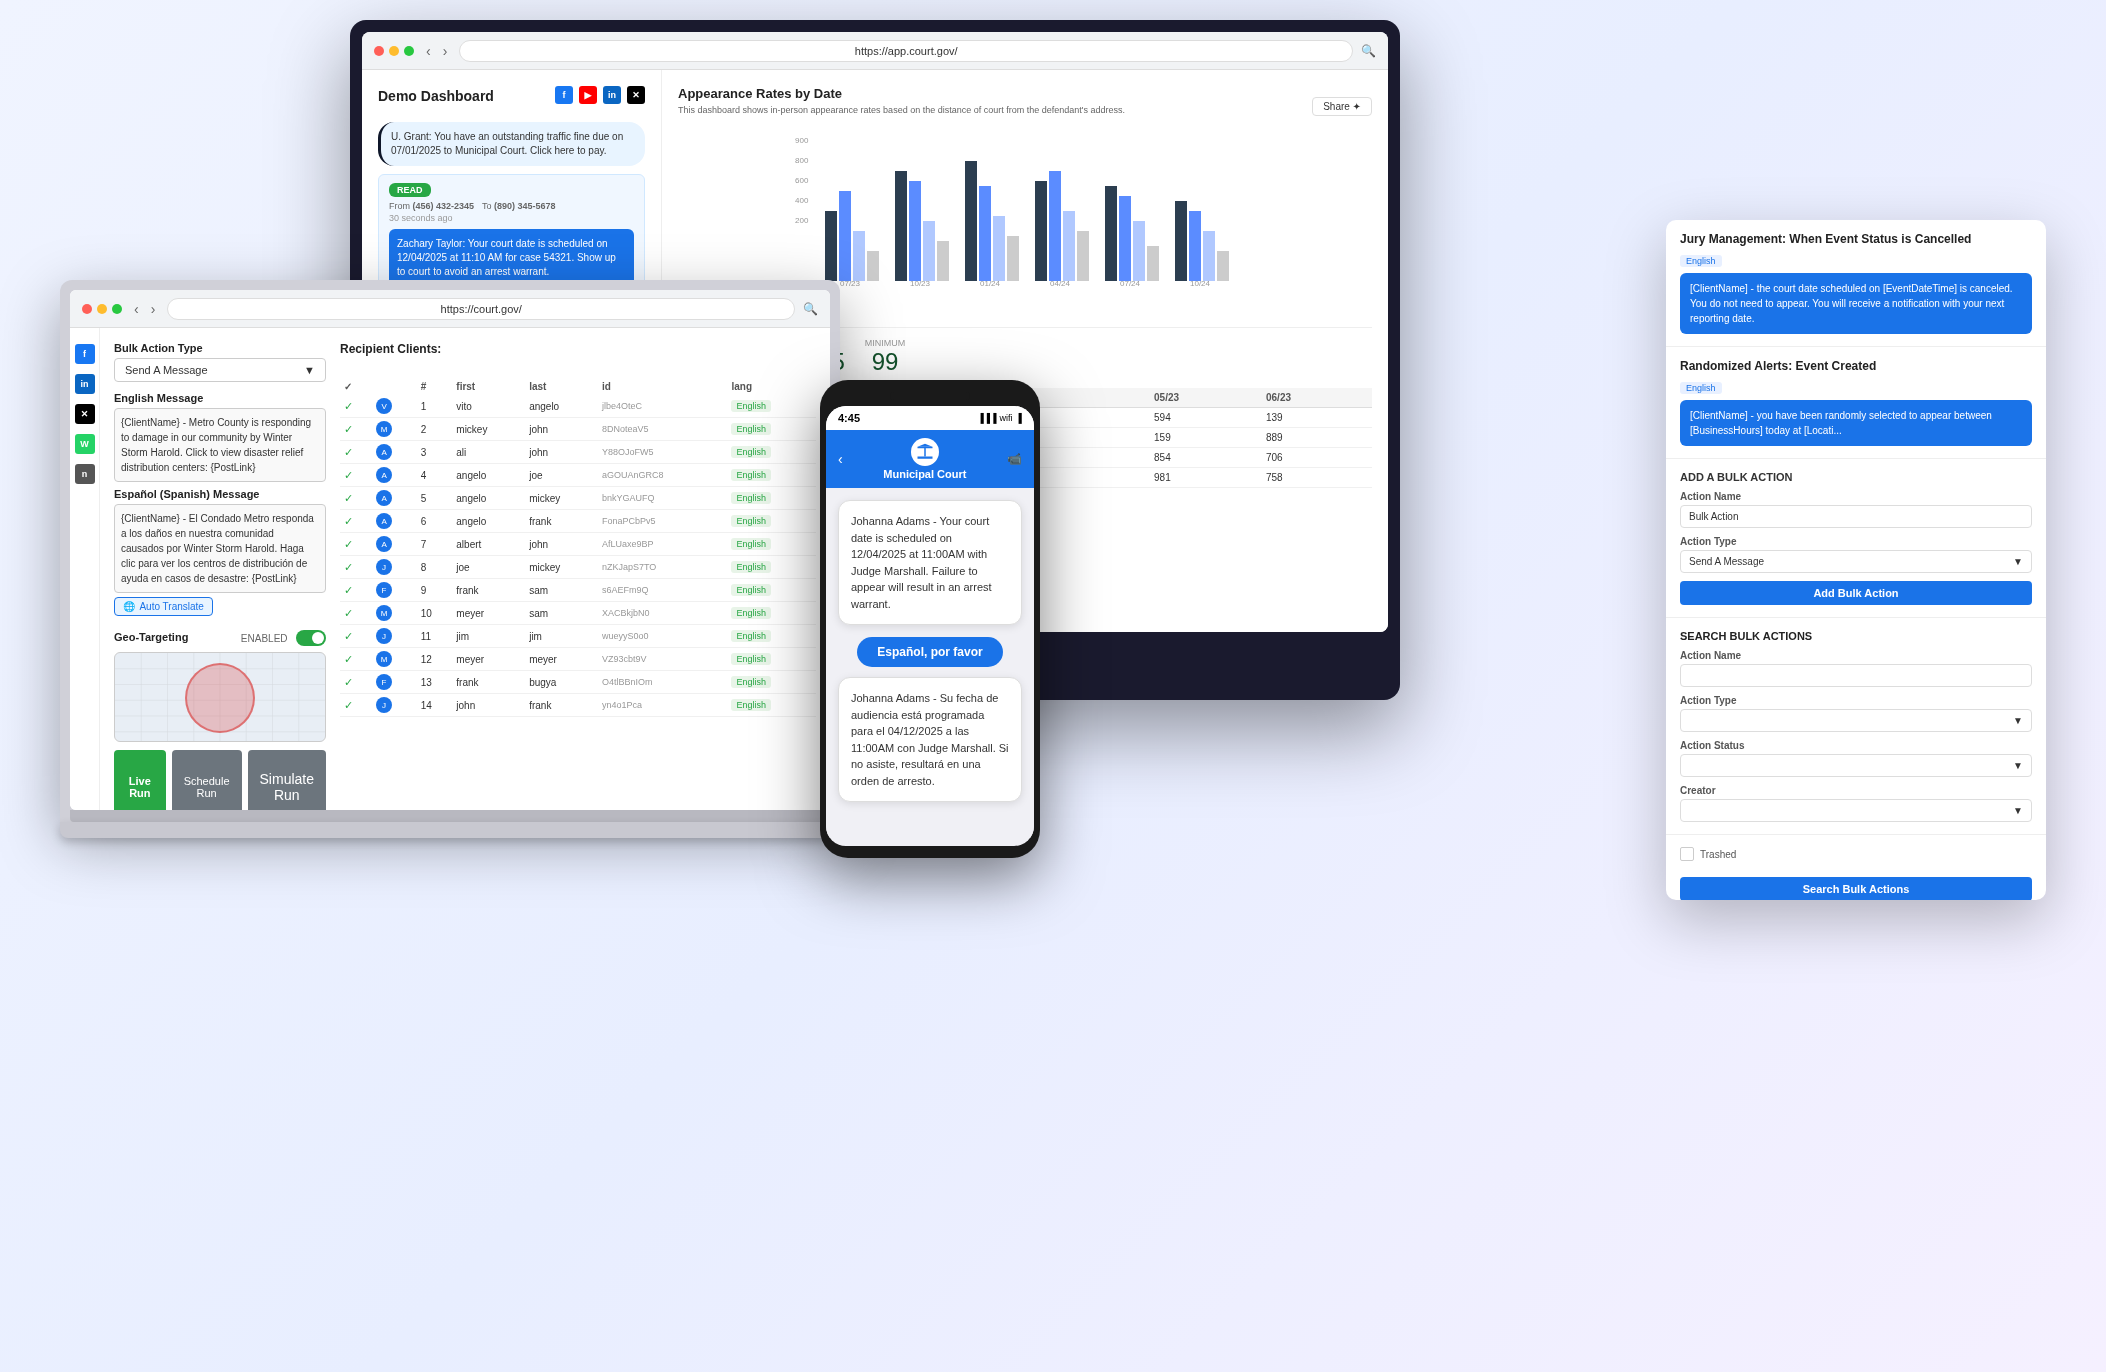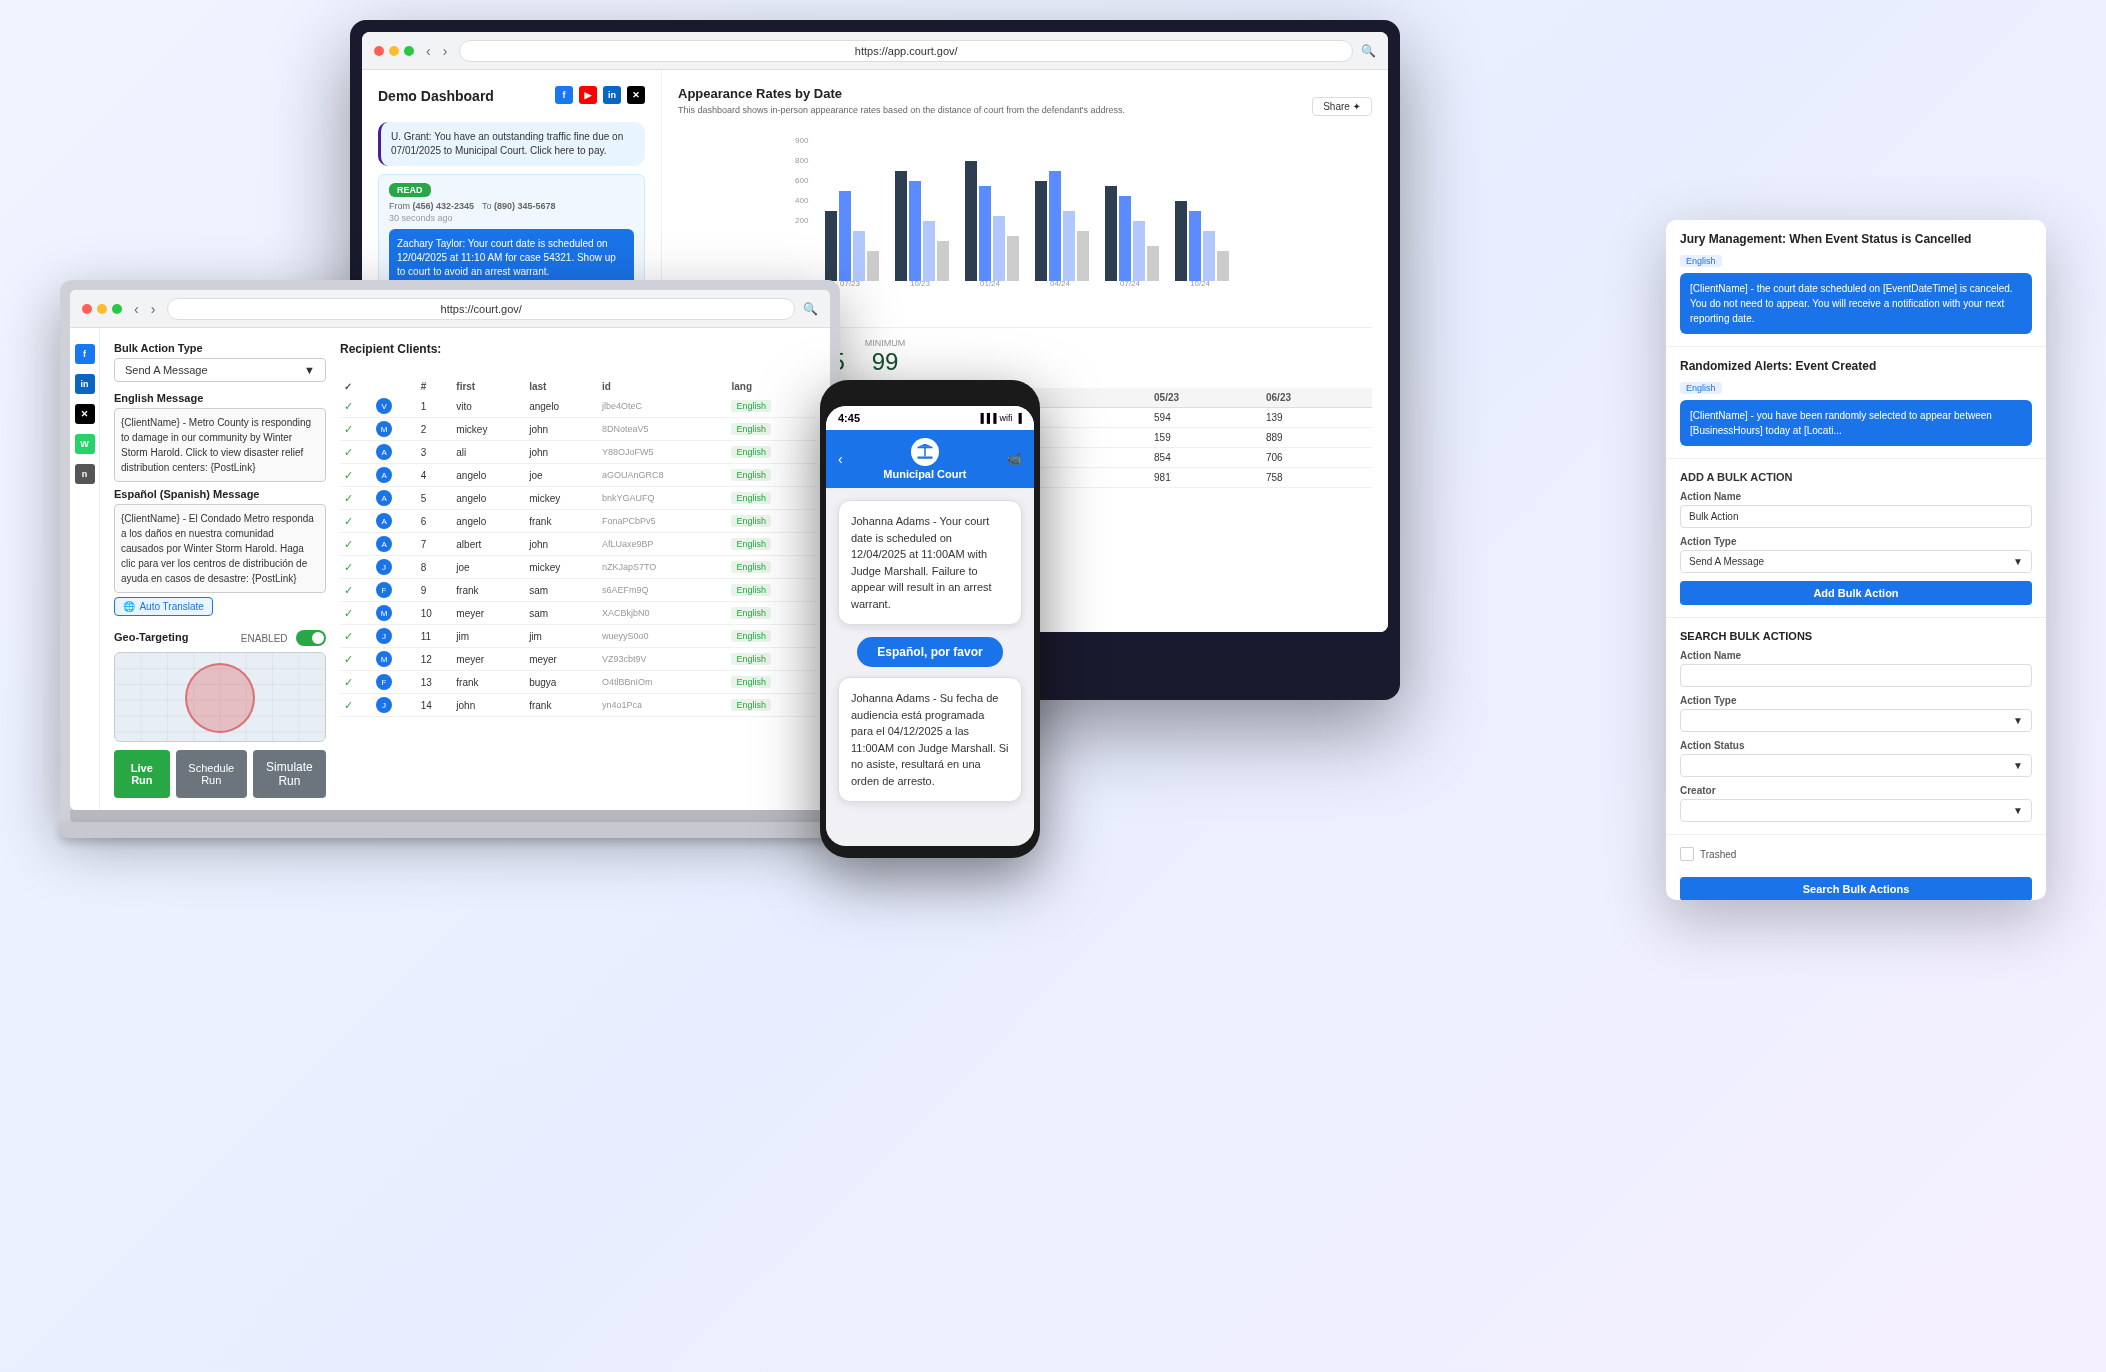--- a/index.html
+++ b/index.html
@@ -110,28 +110,28 @@
       margin-bottom: 8px;
     }
     .social-icons { display: flex; gap: 6px; align-items: center; margin-bottom: 10px; }
     .social-icon { width: 18px; height: 18px; border-radius: 3px; display: flex; align-items: center; justify-content: center; font-size: 9px; font-weight: bold; }
     .si-fb { background: #1877f2; color: #fff; }
     .si-yt { background: #ff0000; color: #fff; }
     .si-li { background: #0a66c2; color: #fff; }
     .si-tw { background: #000; color: #fff; }
 
     .alert-card {
-      border-radius: 10px;
+      border-radius: 16px;
       padding: 8px 10px;
       margin-bottom: 8px;
       font-size: 10px;
       line-height: 1.4;
       color: #333;
       background: #e8f4ff;
-      border-left: 3px solid #4c1d95;
+      border-left: 3px solid #0f172a;
     }
     .msg-card {
       background: #f0f7ff;
       border-radius: 6px;
       padding: 8px 10px;
       margin-bottom: 6px;
       font-size: 10px;
       border: 1px solid #d0e8ff;
     }
     .msg-badge {
@@ -326,21 +326,21 @@
     }
 
     
     .action-buttons {
       display: flex;
       gap: 6px;
       margin-top: 8px;
     }
     .btn-live { background: #28a745; color: #fff; border: none; border-radius: 4px; padding: 5px 12px; font-size: 11px; font-weight: 600; cursor: pointer; }
     .btn-schedule { background: #6c757d; color: #fff; border: none; border-radius: 4px; padding: 5px 12px; font-size: 11px; cursor: pointer; }
-    .btn-simulate { background: #6c757d; color: #fff; border: none; border-radius: 4px; padding: 10px 12px; font-size: 12px; cursor: pointer; }
+    .btn-simulate { background: #6c757d; color: #fff; border: none; border-radius: 4px; padding: 21px 12px; font-size: 14px; cursor: pointer; }
 
     
     .recipient-section { flex: 1; padding: 14px 14px 14px 0; overflow: hidden; }
     .recipient-title { font-size: 12px; font-weight: 700; color: #222; margin-bottom: 22px; }
     .recipient-table { width: 100%; font-size: 10px; border-collapse: collapse; }
     .recipient-table th { font-weight: 600; color: #555; padding: 3px 4px; text-align: left; }
     .recipient-table td { padding: 3px 4px; border-bottom: 1px solid #f0f0f0; color: #333; }
     .check-green { color: #28a745; font-size: 11px; }
     .chip { display: inline-block; background: #e8f4e8; color: #28a745; border-radius: 3px; padding: 1px 5px; font-size: 9px; }
 

